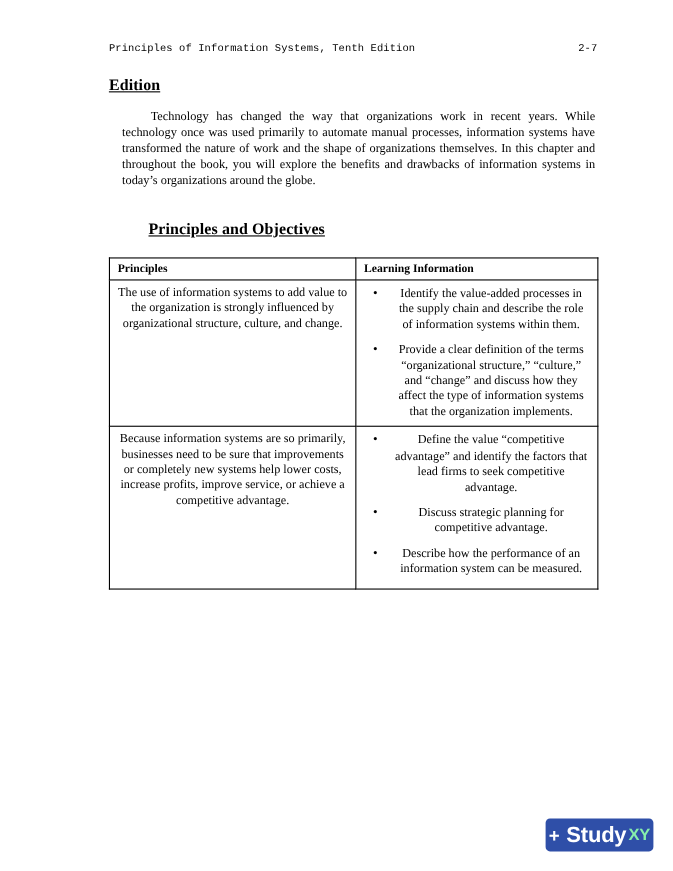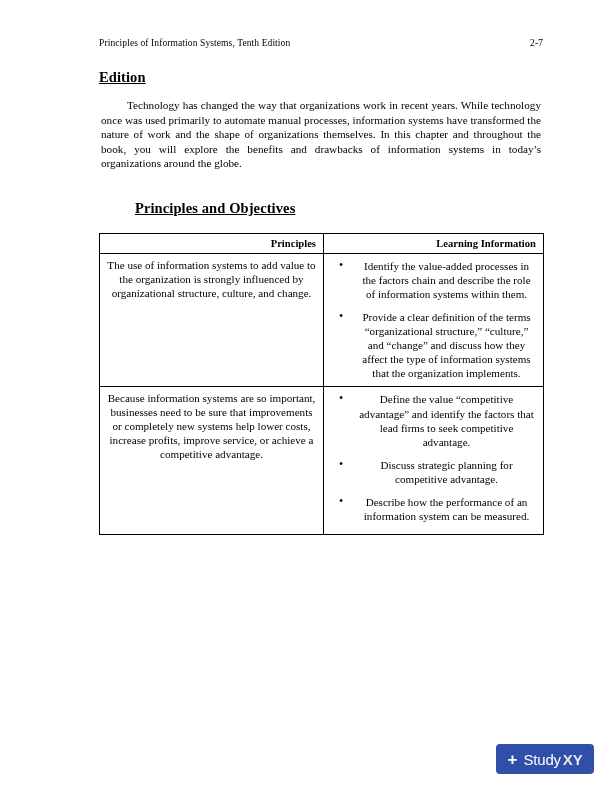--- a/index.html
+++ b/index.html
@@ -26,61 +26,61 @@
     left: 99px;
     top: 38px;
     width: 444px;
   }
   
   .runhead {
     display: flex;
     justify-content: space-between;
     align-items: baseline;
     font-size: 9.5px;
-    font-family: Liberation Serif, serif;
+    font-family: Liberation Mono, monospace;
     letter-spacing: 0.1px;
     margin-bottom: 0;
   }
   .runhead .rh-left { white-space: nowrap; }
   .runhead .rh-right { white-space: nowrap; }
 
   h1.section-title {
     font-size: 14.5px;
     font-weight: bold;
     text-decoration: underline;
     margin: 21px 0 0 0;
     letter-spacing: 0.1px;
   }
   h1.section-title.second {
     margin-top: 29px;
     margin-left: 36px;
   }
   p.body-para {
     font-size: 11.2px;
     line-height: 1.30;
-    margin: 12px 0 0 2px;
+    margin: 12px 0 0 12px;
     text-indent: 26px;
     text-align: justify;
     padding-right: 2px;
   }
 
   table.po-table {
     border-collapse: collapse;
     margin-top: 16px;
     width: 444px;
     table-layout: fixed;
   }
   table.po-table td, table.po-table th {
     border: 1px solid #000000;
     vertical-align: top;
     padding: 5px 7px 6px 7px;
     text-align: center;
   }
   table.po-table th {
-    text-align: right;
+    text-align: left;
     font-size: 10.6px;
     font-weight: bold;
     padding-top: 4px;
     padding-bottom: 4px;
   }
   .col-principles { width: 224px; }
   .col-objectives { width: 220px; }
 
   td.principle-cell {
     font-size: 11.1px;
@@ -130,28 +130,28 @@
     color: #ffffff;
     font-family: "Liberation Sans", sans-serif;
   }
   .watermark .plus {
     font-size: 17px;
     font-weight: bold;
     line-height: 1;
     margin-right: 1px;
   }
   .watermark .wm-study {
-    font-size: 15px;
-    font-weight: normal;
+    font-size: 20px;
+    font-weight: bold;
     letter-spacing: -0.2px;
   }
   .watermark .wm-xy {
     font-size: 15px;
     font-weight: bold;
-    color: #e5e5e5;
+    color: #86efac;
     letter-spacing: -0.2px;
     margin-left: -3px;
   }
 </style>
 </head>
 <body>
 
 <div class="page">
 
   <div class="content">
@@ -176,27 +176,27 @@
         <tr>
           <th>Principles</th>
           <th>Learning Information</th>
         </tr>
       </thead>
       <tbody>
         <tr class="row-1">
           <td class="principle-cell">The use of information systems to add value to the organization is strongly influenced by organizational structure, culture, and change.</td>
           <td class="objective-cell">
             <ul class="obj-list">
-              <li><span class="bullet">•</span><span>Identify the value-added processes in the factors chain and describe the role of information systems within them.</span></li>
+              <li><span class="bullet">•</span><span>Identify the value-added processes in the supply chain and describe the role of information systems within them.</span></li>
               <li><span class="bullet">•</span><span>Provide a clear definition of the terms “organizational structure,” “culture,” and “change” and discuss how they affect the type of information systems that the organization implements.</span></li>
             </ul>
           </td>
         </tr>
         <tr class="row-2">
-          <td class="principle-cell">Because information systems are so important, businesses need to be sure that improvements or completely new systems help lower costs, increase profits, improve service, or achieve a competitive advantage.</td>
+          <td class="principle-cell">Because information systems are so primarily, businesses need to be sure that improvements or completely new systems help lower costs, increase profits, improve service, or achieve a competitive advantage.</td>
           <td class="objective-cell">
             <ul class="obj-list">
               <li><span class="bullet">•</span><span>Define the value “competitive advantage” and identify the factors that lead firms to seek competitive advantage.</span></li>
               <li><span class="bullet">•</span><span>Discuss strategic planning for competitive advantage.</span></li>
               <li><span class="bullet">•</span><span>Describe how the performance of an information system can be measured.</span></li>
             </ul>
           </td>
         </tr>
       </tbody>
     </table>

